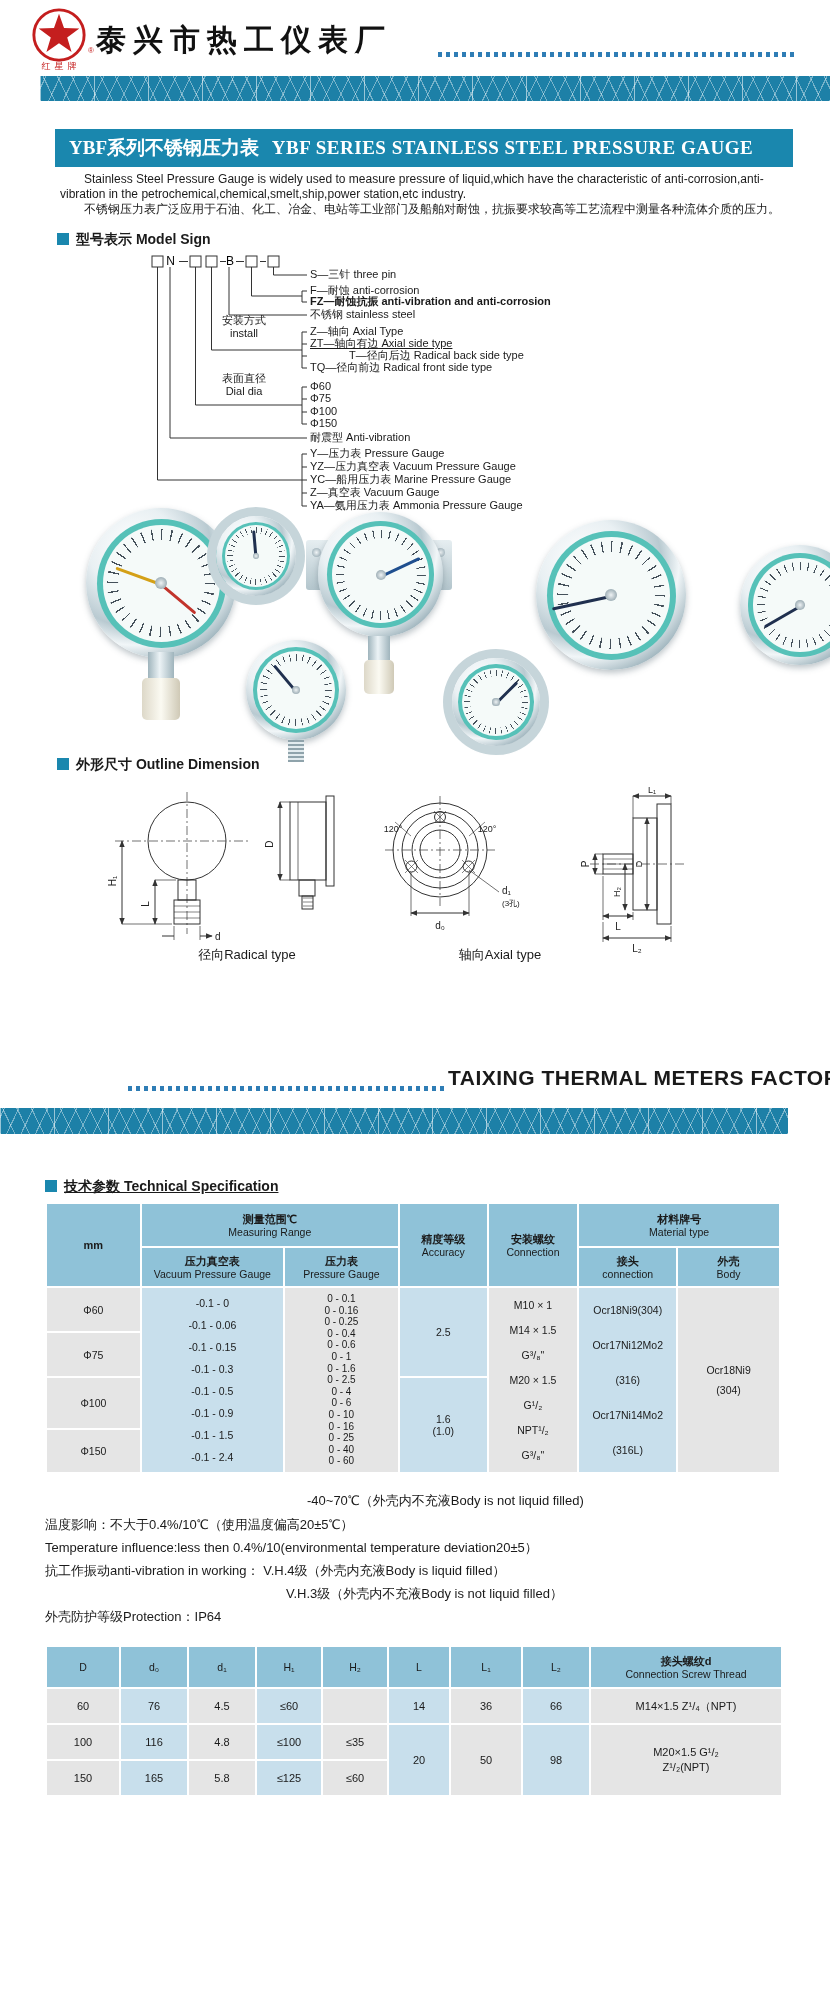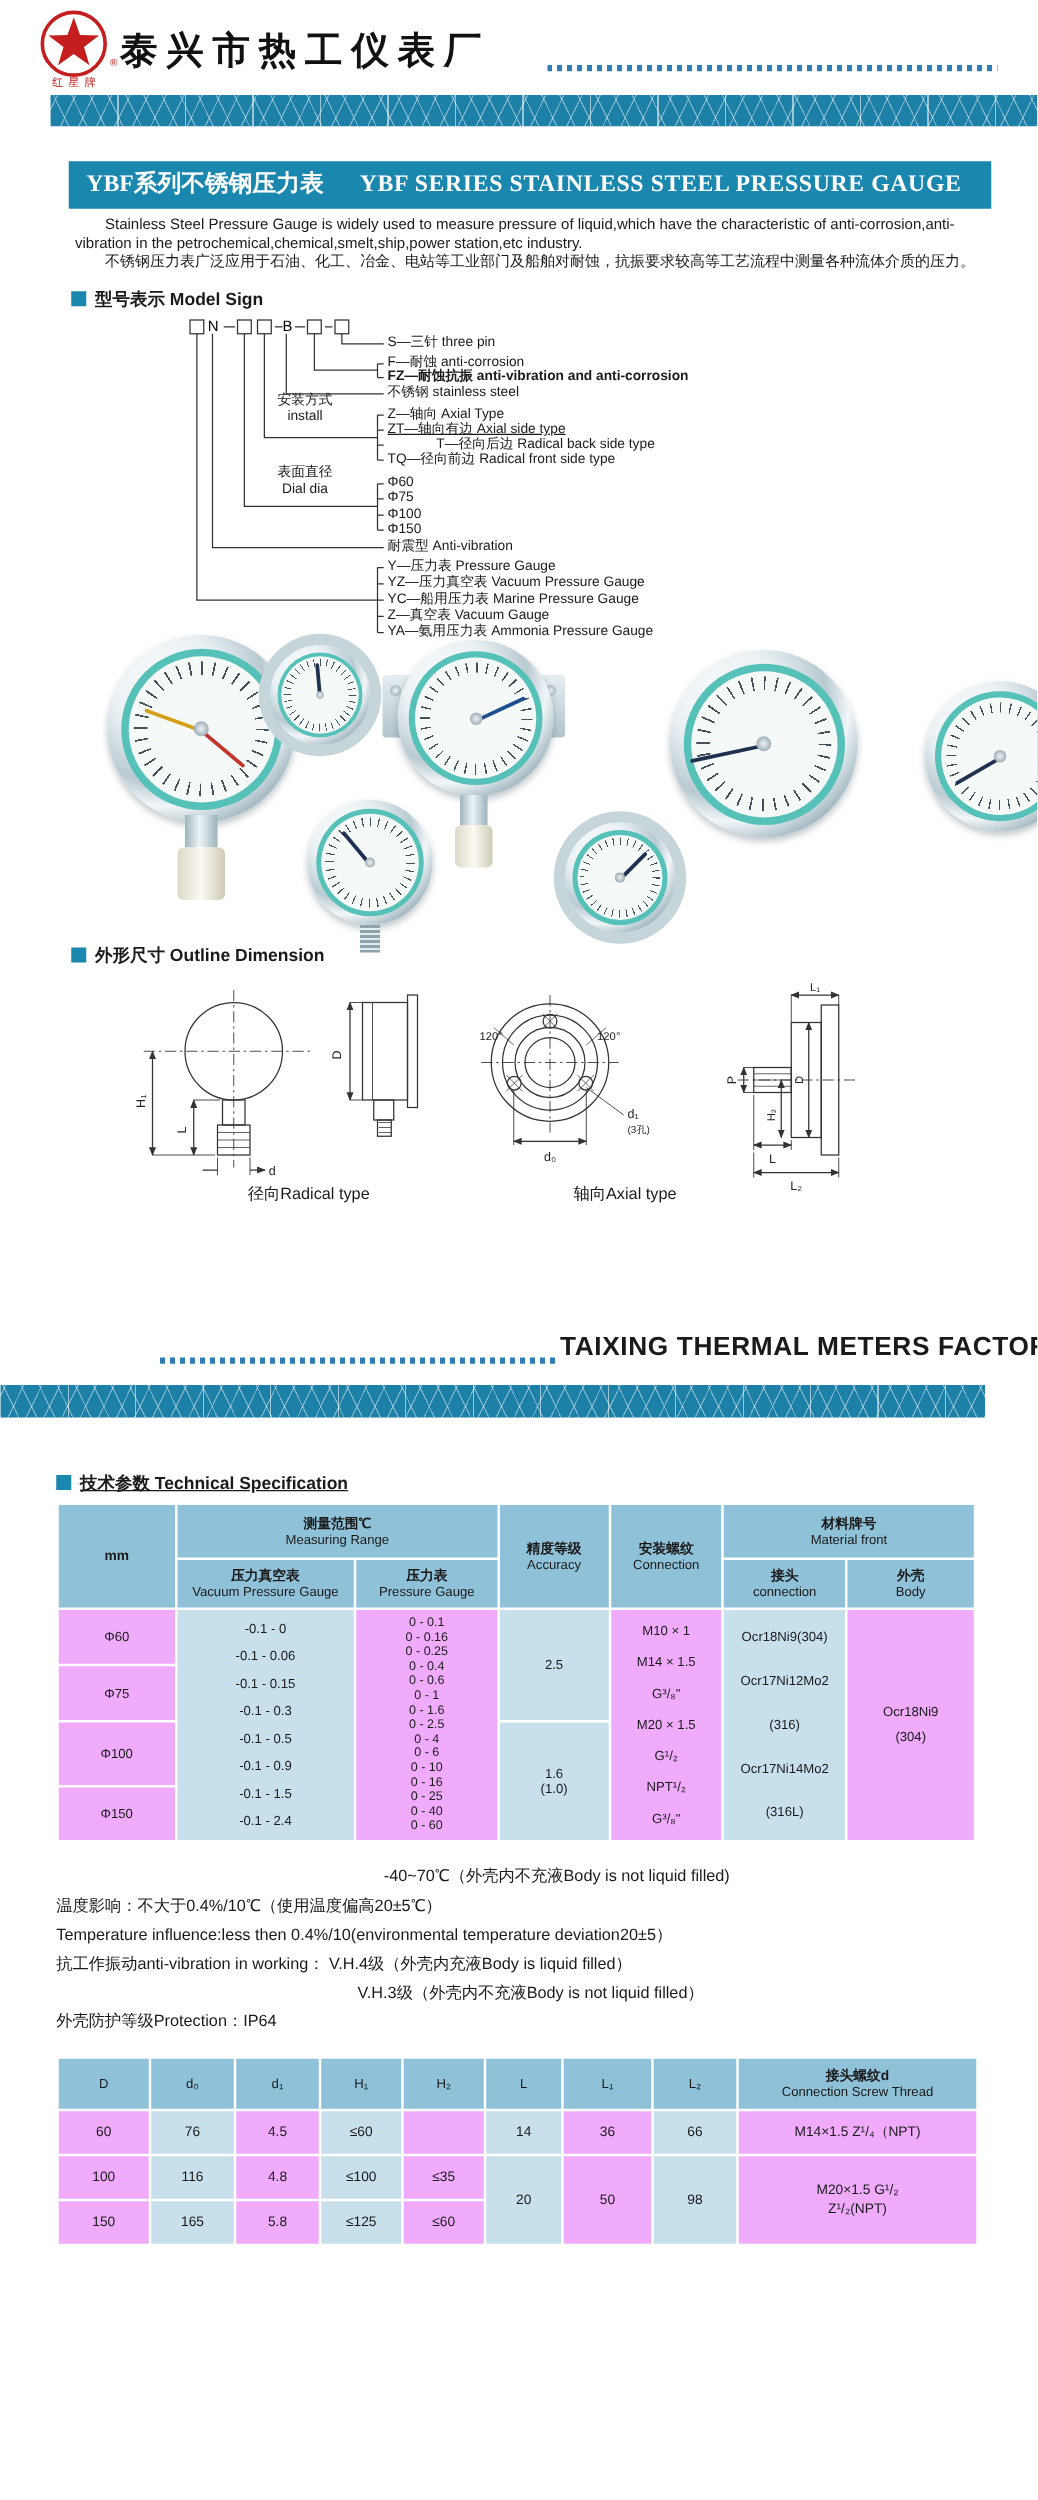--- a/index.html
+++ b/index.html
@@ -20,21 +20,21 @@
      background-image:
        repeating-linear-gradient(90deg, rgba(255,255,255,.55) 0 1px, transparent 1px 54px),
        repeating-linear-gradient(64deg, rgba(255,255,255,.40) 0 1px, transparent 1px 13px),
        repeating-linear-gradient(-64deg, rgba(255,255,255,.40) 0 1px, transparent 1px 13px);}
   .top-banner{left:40px;top:76px;width:790px;height:25px;}
   .bottom-banner{left:0;top:1108px;width:788px;height:26px;}
   
   .title-bar{position:absolute;left:55px;top:129px;width:738px;height:38px;background:#1a87ae;
              color:#fff;font-family:"Liberation Serif",serif;font-weight:bold;font-size:19px;
              line-height:38px;padding-left:14px;box-sizing:border-box;white-space:nowrap;}
-  .title-bar .en{margin-left:24px;letter-spacing:.5px;}
+  .title-bar .en{margin-left:8px;letter-spacing:.5px;}
   .intro{position:absolute;left:60px;top:172px;width:732px;font-size:12px;line-height:15px;}
   .intro p{margin:0;text-indent:24px;}
   
   .sec-head{position:absolute;font-size:14px;font-weight:bold;white-space:nowrap;}
   .sec-head .sq{display:inline-block;width:12px;height:12px;background:#1a87ae;
                 margin-right:7px;vertical-align:-1px;}
   
   .model-diagram{position:absolute;left:100px;top:250px;width:660px;height:280px;}
   .model-diagram svg{position:absolute;left:0;top:0;}
   .opt{position:absolute;left:210px;font-size:11px;line-height:13px;white-space:nowrap;}
@@ -70,21 +70,21 @@
   
   .mid-dots{left:128px;top:1086px;width:318px;}
   .factory{position:absolute;left:448px;top:1066px;font-size:21px;font-weight:bold;
            letter-spacing:.5px;white-space:nowrap;}
   
   table{position:absolute;border-spacing:2px;table-layout:fixed;font-size:10.5px;}
   th,td{text-align:center;vertical-align:middle;padding:4px;}
   th{background:#8fc2d8;font-weight:normal;}
   th .cn{font-weight:bold;font-size:11px;line-height:14px;}
   th .en{font-size:10.5px;line-height:13px;}
-  .c-gray{background:#f0abfc;}
+  .c-gray{background:#e5e5e5;}
   .c-blue{background:#c8dfec;}
   .pre{white-space:pre-line;}
   .spec{left:45px;top:1202px;width:736px;}
   .spec td.vac{line-height:22px;}
   .spec td.prs{font-size:10px;line-height:11.6px;}
   .spec td.con{line-height:25px;}
   .spec td.jnt{line-height:35px;}
   .spec td.bdy{line-height:20px;}
   .dims{left:45px;top:1645px;width:738px;}
   .dims td{font-size:11px;line-height:15px;}
@@ -371,21 +371,21 @@
       <th rowspan="2">
         <div class="cn">精度等级</div>
             <div class="en">Accuracy</div>
           </th>
       <th rowspan="2">
         <div class="cn">安装螺纹</div>
             <div class="en">Connection</div>
           </th>
       <th colspan="2">
         <div class="cn">材料牌号</div>
-            <div class="en">Material front</div>
+            <div class="en">Material type</div>
           </th>
     </tr>
     <tr style="height:38px;">
       <th>
         <div class="cn">压力真空表</div>
             <div class="en">Vacuum Pressure Gauge</div>
           </th>
       <th>
         <div class="cn">压力表</div>
             <div class="en">Pressure Gauge</div>

